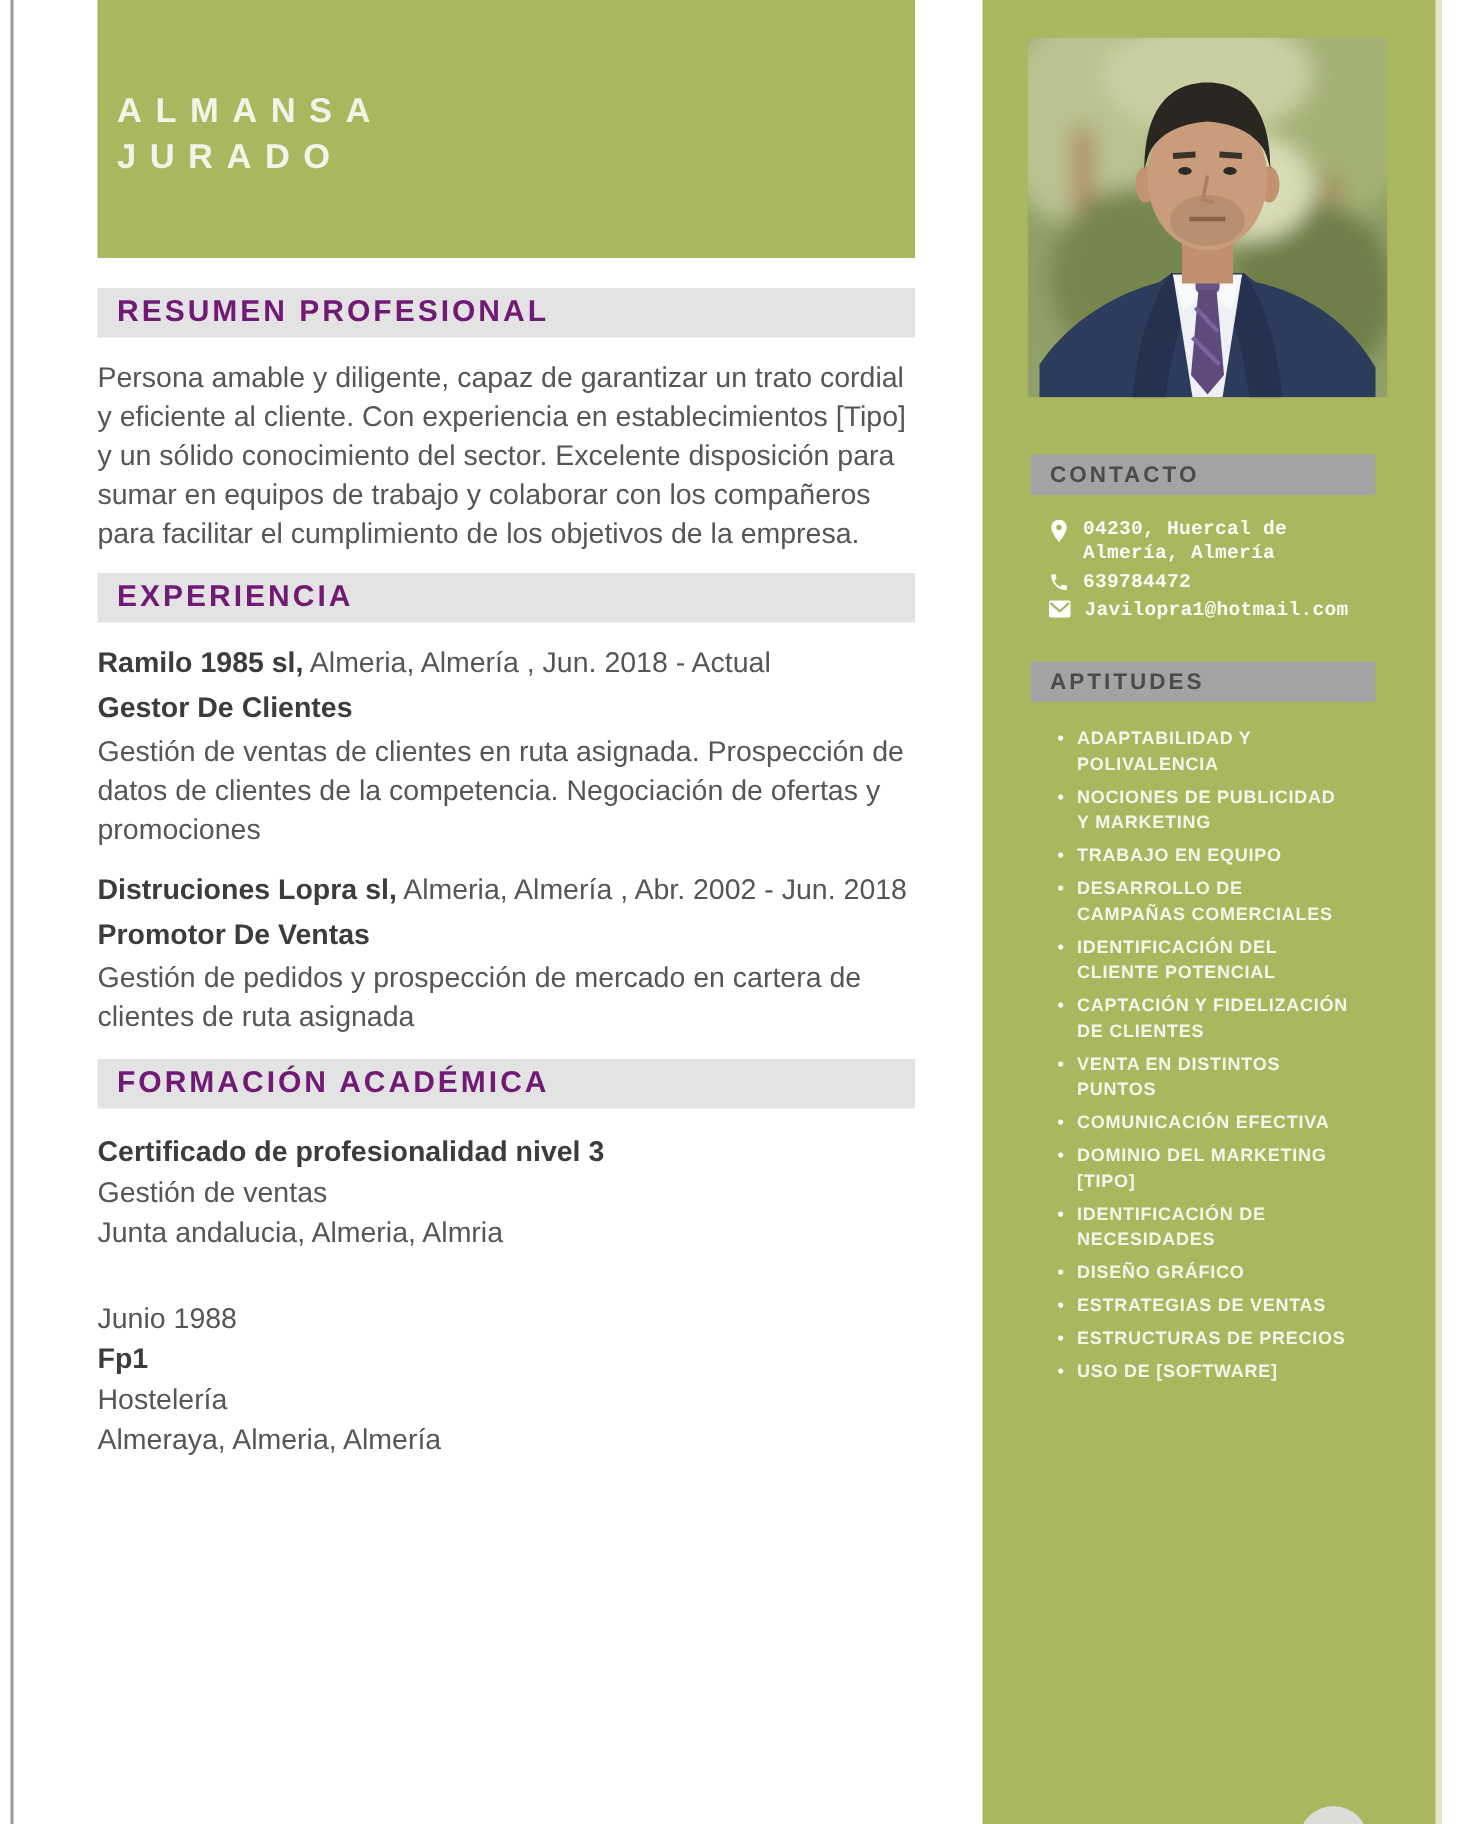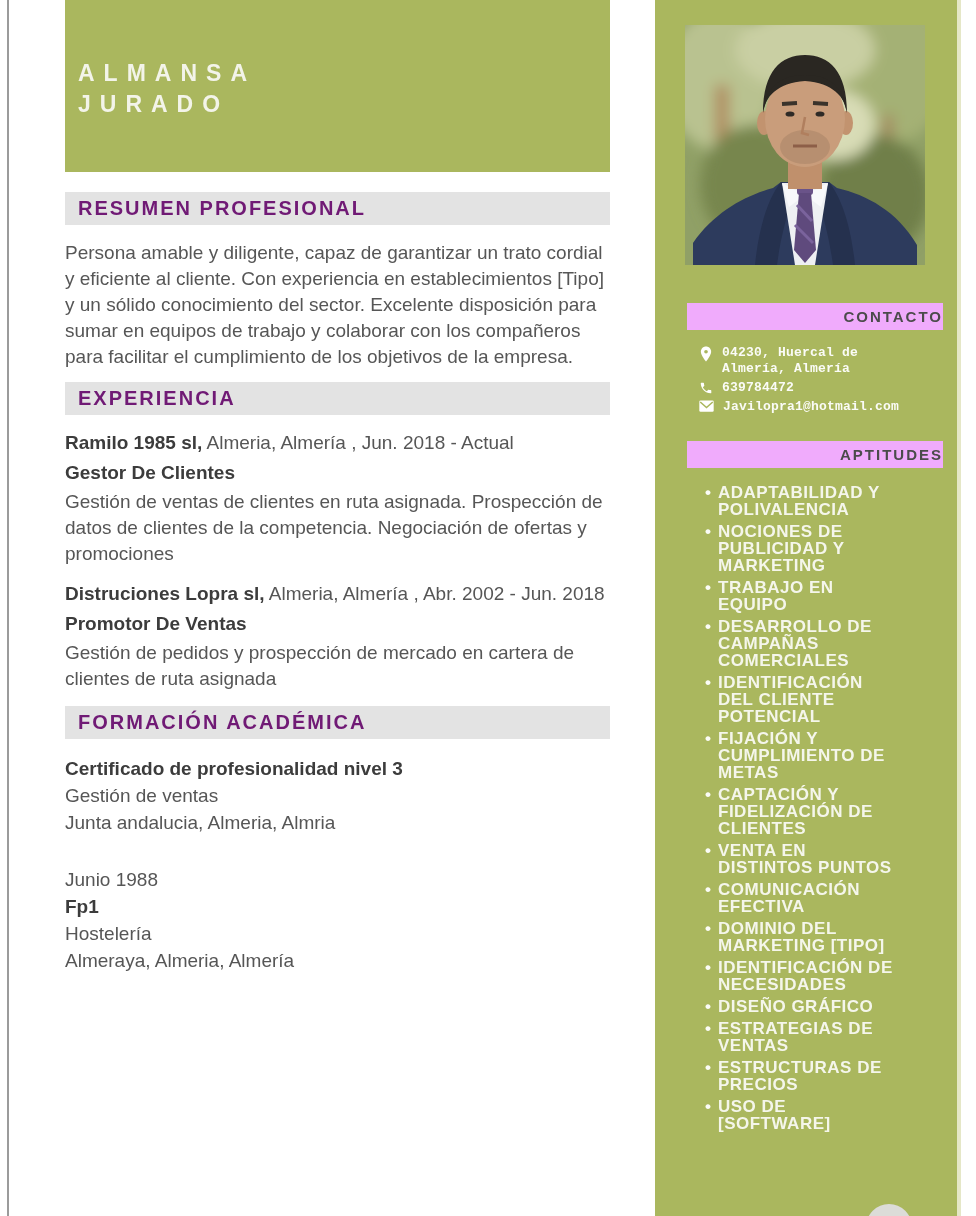--- a/index.html
+++ b/index.html
@@ -24,30 +24,30 @@
   .job-line { font-size:19px; line-height:26px; color:#565656; }
   .job-role { font-size:19px; line-height:26px; margin-top:4px; }
   .job-desc { margin-top:3px; }
   .edu { margin-top:16px; font-size:19px; line-height:27px; color:#565656; }
   .edu.second { margin-top:30px; }
 
   
   .sidebar { position:absolute; left:655px; top:0; width:306px; height:1216px; background:#aab75e; border-right:4px solid #e5e7c7; }
   .photo { width:240px; height:240px; margin:25px 0 0 30px; overflow:hidden; }
   .photo svg { display:block; }
-  .sband { width:256px; height:27px; line-height:27px; margin-left:32px; background:#f0abfc; color:#4b4b4b; font-size:15px; font-weight:bold; letter-spacing:2px; padding-left:13px;text-align:right; }
+  .sband { width:230px; height:27px; line-height:27px; margin-left:32px; background:#a3a3a3; color:#4b4b4b; font-size:15px; font-weight:bold; letter-spacing:2px; padding-left:13px; }
   .sband.contact-band { margin-top:38px; }
   .sband.apt-band { margin-top:26px; }
   .contact { margin:15px 0 0 44px; }
   .crow { display:flex; gap:9px; margin-bottom:3px; align-items:flex-start;font-family:Liberation Mono, monospace; }
   .crow svg { flex:0 0 auto; margin-top:1px; }
   .ctext { color:rgba(255,255,255,0.95); font-size:13px; font-weight:bold; line-height:16px; letter-spacing:0.2px; }
   .ctext.addr { width:150px; }
   .apt { margin:16px 0 0 50px; list-style:none; width:196px; }
-  .apt li { position:relative; padding-left:13px; margin-bottom:5px; color:rgba(255,255,255,0.88); font-size:17px; font-weight:bold; letter-spacing:0.5px; line-height:17px; }
+  .apt li { position:relative; padding-left:13px; margin-bottom:5px; color:rgba(255,255,255,0.88); font-size:12px; font-weight:bold; letter-spacing:0.5px; line-height:17px; }
   .apt li::before { content:"\2022"; position:absolute; left:0; top:0; color:rgba(255,255,255,0.95); }
 
   .fab { position:absolute; left:866px; top:1204px; width:46px; height:46px; border-radius:50%; background:#dcdcd8; }
 </style>
 </head>
 <body>
 
 <div class="page">
   <div class="left-border"></div>
 
@@ -160,21 +160,20 @@
       </div>
     </div>
 
     <div class="sband apt-band">APTITUDES</div>
     <ul class="apt">
       <li>ADAPTABILIDAD Y POLIVALENCIA</li>
       <li>NOCIONES DE PUBLICIDAD Y MARKETING</li>
       <li>TRABAJO EN EQUIPO</li>
       <li>DESARROLLO DE CAMPAÑAS COMERCIALES</li>
       <li>IDENTIFICACIÓN DEL CLIENTE POTENCIAL</li>
-      <li>FIJACIÓN Y CUMPLIMIENTO DE METAS</li>
       <li>CAPTACIÓN Y FIDELIZACIÓN DE CLIENTES</li>
       <li>VENTA EN DISTINTOS PUNTOS</li>
       <li>COMUNICACIÓN EFECTIVA</li>
       <li>DOMINIO DEL MARKETING [TIPO]</li>
       <li>IDENTIFICACIÓN DE NECESIDADES</li>
       <li>DISEÑO GRÁFICO</li>
       <li>ESTRATEGIAS DE VENTAS</li>
       <li>ESTRUCTURAS DE PRECIOS</li>
       <li>USO DE [SOFTWARE]</li>
     </ul>

